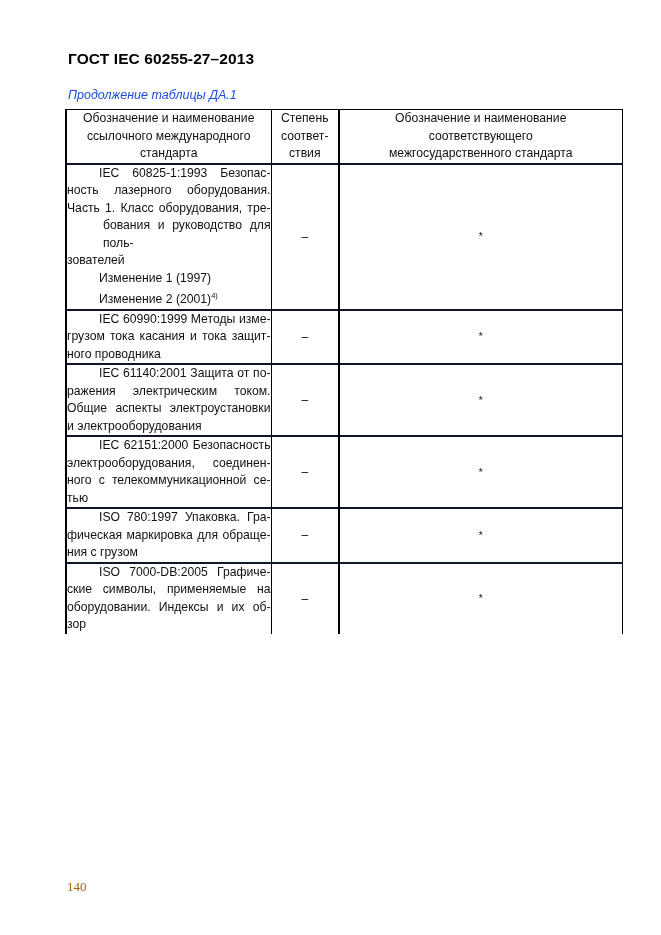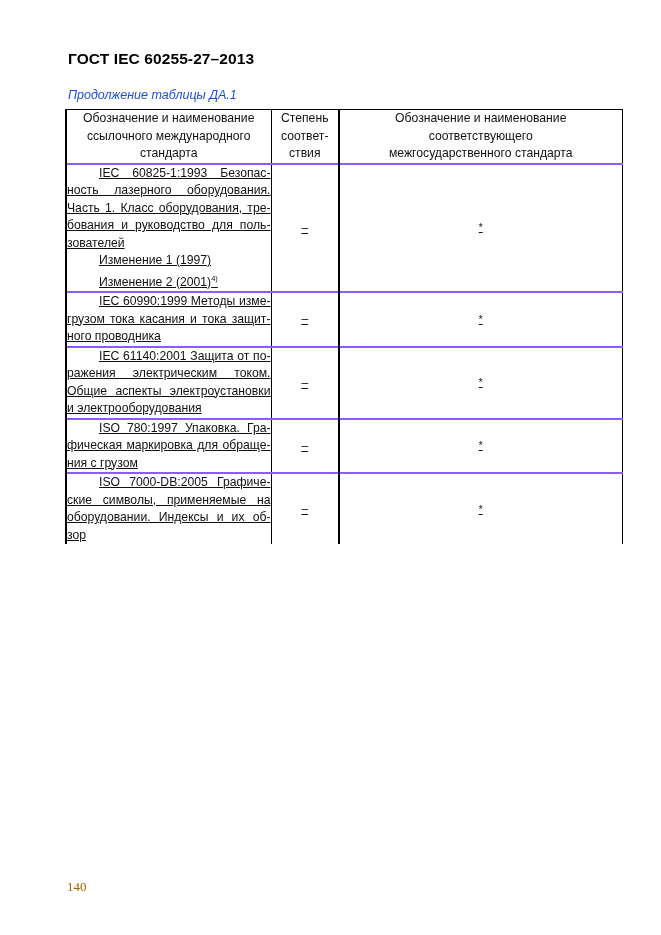--- a/index.html
+++ b/index.html
@@ -25,21 +25,21 @@
   col.c2 { width: 68px; }
   col.c3 { width: 283px; }
   .hdr th {
     font-weight: normal; text-align: center; line-height: 17.5px;
     padding: 1px 3px 1px 3px; border-top: 1px solid #000;
   }
   .c-left { border-left: 2px solid #000; }
   .c-mid { border-left: 1px solid #000; }
   .c-div { border-left: 2px solid #000; }
   .c-right { border-right: 1px solid #000; }
-  tr.row td { border-top: 2px solid #8b5cf6; text-decoration: underline; }
+  tr.row td { border-top: 2px solid #0f172a; }
   .desc {
     text-align: justify; line-height: 17.5px; padding: 0 3px 1px 4px;
   }
   .desc .first { text-indent: 32px; text-align: justify; text-align-last: justify; }
   .desc .line { text-align: justify; }
   .desc .amend { padding-left: 32px; text-align: left; }
   .desc sup { font-size: 7.5px; vertical-align: 5px; }
   .degree { text-align: center; font-size: 12px; }
   .mark { text-align: center; font-size: 10px; }
   .page-number {
@@ -80,21 +80,21 @@
         </th>
       </tr>
     </thead>
     <tbody>
 
       <tr class="row">
         <td class="c-left desc">
           <div class="first">IEC 60825-1:1993 Безопас-</div>
           <div class="line" style="text-align-last: justify;">ность лазерного оборудования.</div>
           <div class="line" style="text-align-last: justify;">Часть 1. Класс оборудования, тре-</div>
-          <div class="line" style="text-align-last: justify;">бования и руководство для поль-</div>
+          <div class="line" style="text-align-last: justify; padding-left: 36px;">бования и руководство для поль-</div>
           <div class="line">зователей</div>
           <div class="amend"><span>Изменение 1 (1997)</span></div>
           <div class="amend"><span>Изменение 2 (2001)</span><sup>4)</sup></div>
         </td>
         <td class="c-mid degree">–</td>
         <td class="c-div c-right mark">*</td>
       </tr>
 
       <tr class="row">
         <td class="c-left desc">
@@ -112,20 +112,30 @@
           <div class="line" style="text-align-last: justify;">ражения электрическим током.</div>
           <div class="line" style="text-align-last: justify;">Общие аспекты электроустановки</div>
           <div class="line">и электрооборудования</div>
         </td>
         <td class="c-mid degree">–</td>
         <td class="c-div c-right mark">*</td>
       </tr>
 
 
 
+      <tr class="row">
+        <td class="c-left desc">
+          <div class="first">IEC 62151:2000 Безопасность</div>
+          <div class="line" style="text-align-last: justify;">электрооборудования, соединен-</div>
+          <div class="line" style="text-align-last: justify;">ного с телекоммуникационной се-</div>
+          <div class="line">тью</div>
+        </td>
+        <td class="c-mid degree">–</td>
+        <td class="c-div c-right mark">*</td>
+      </tr>
 
       <tr class="row">
         <td class="c-left desc">
           <div class="first">ISO 780:1997 Упаковка. Гра-</div>
           <div class="line" style="text-align-last: justify;">фическая маркировка для обраще-</div>
           <div class="line">ния с грузом</div>
         </td>
         <td class="c-mid degree">–</td>
         <td class="c-div c-right mark">*</td>
       </tr>

